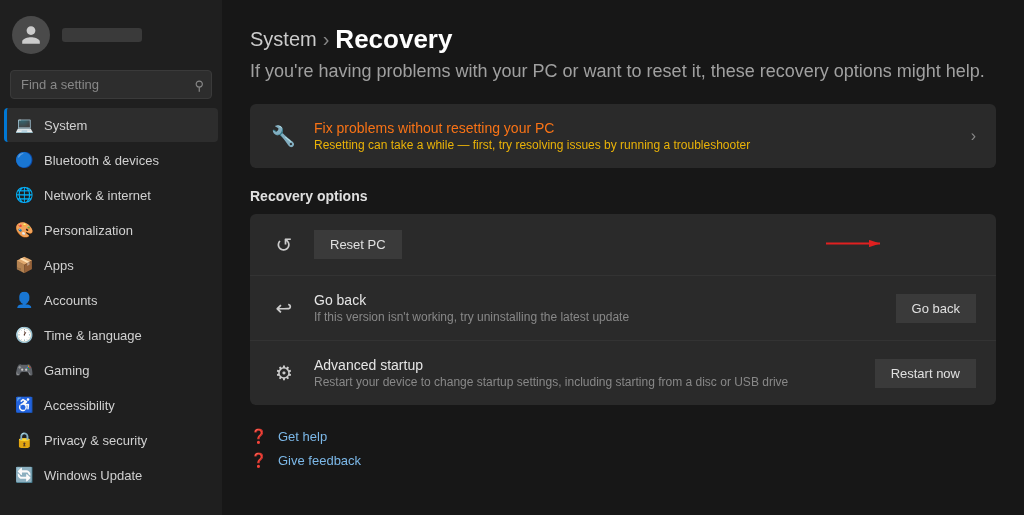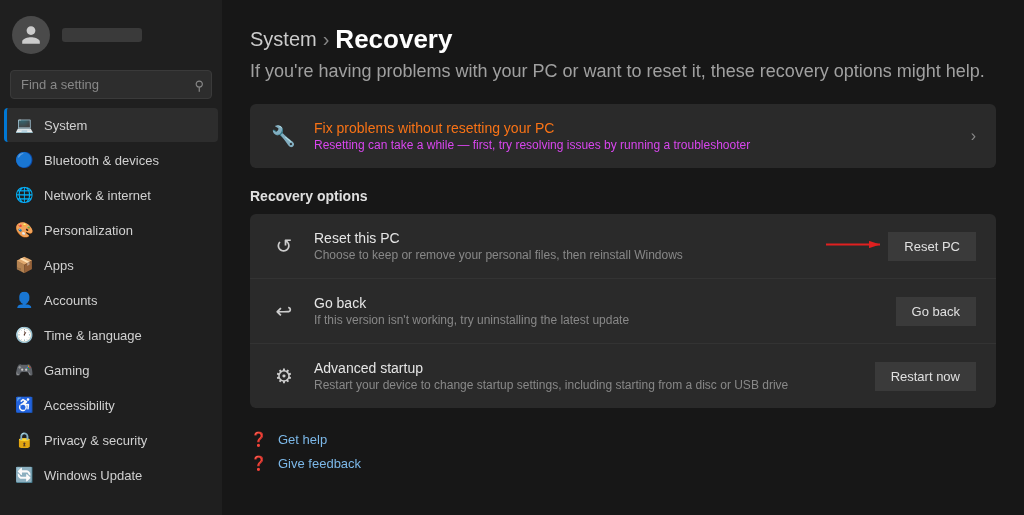--- a/index.html
+++ b/index.html
@@ -168,21 +168,21 @@
       color: #ccc;
       flex-shrink: 0;
       width: 28px;
       display: flex;
       align-items: center;
       justify-content: center;
     }
 
     .card-text { flex: 1; }
     .card-title { font-size: 14px; font-weight: 500; color: #f97316; }
-    .card-desc { font-size: 12px; color: #d946ef; margin-top: 2px; }
+    .card-desc { font-size: 12px; color: #eab308; margin-top: 2px; }
 
     .card-chevron { color: #888; font-size: 16px; }
 
     .section-label {
       font-size: 14px;
       font-weight: 600;
       color: #e0e0e0;
       margin-bottom: 10px;
     }
 
@@ -349,24 +349,20 @@
     </div>
     <div class="card-chevron">›</div>
   </div>
 
   <div class="section-label">Recovery options</div>
 
   <div class="recovery-options">
 
   <div class="option-row">
     <div class="option-icon">↺</div>
-    <div class="option-text">
-      <div class="option-title">Reset this PC</div>
-      <div class="option-desc">Choose to keep or remove your personal files, then reinstall Windows</div>
-    </div>
 
       <div class="arrow-indicator">
         <svg viewBox="0 0 80 20">
           <defs>
             <marker id="arrowhead" markerWidth="6" markerHeight="4" refX="6" refY="2" orient="auto">
               <polygon points="0 0, 6 2, 0 4" fill="#e02020"></polygon>
             </marker>
           </defs>
           <line x1="0" y1="10" x2="72" y2="10" stroke="#e02020" stroke-width="2.5" marker-end="url(#arrowhead)"></line>
         </svg>

